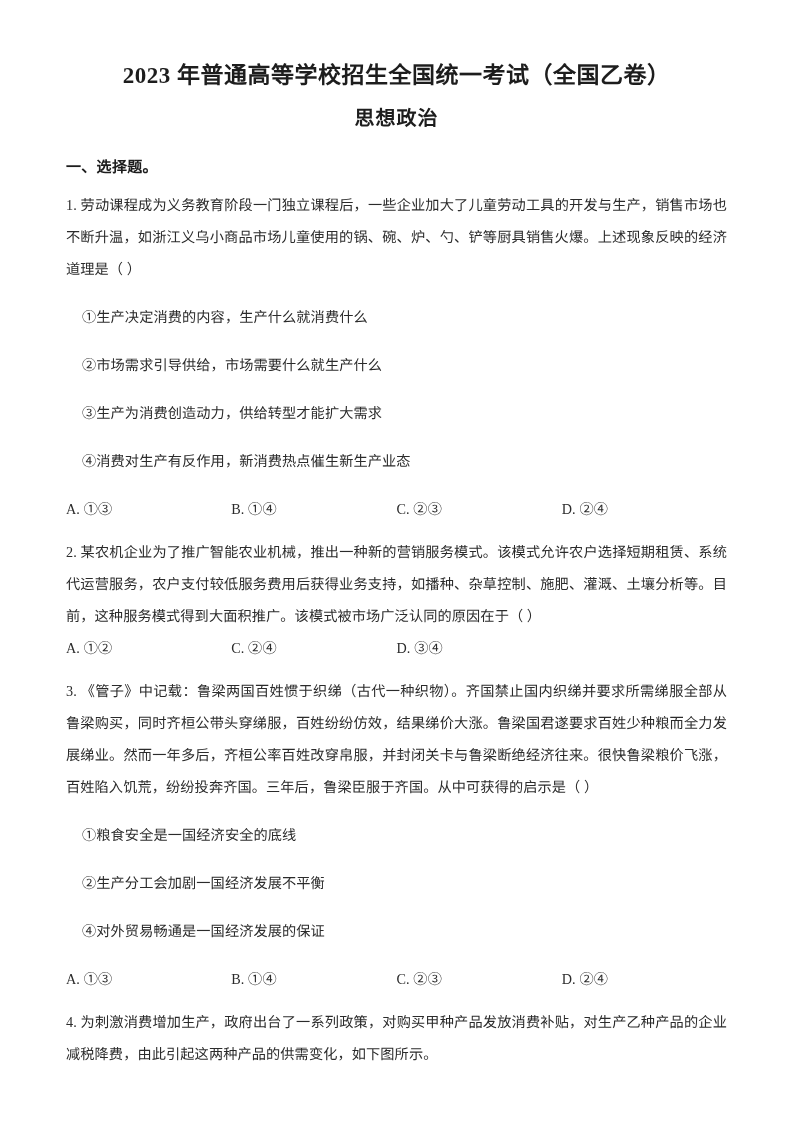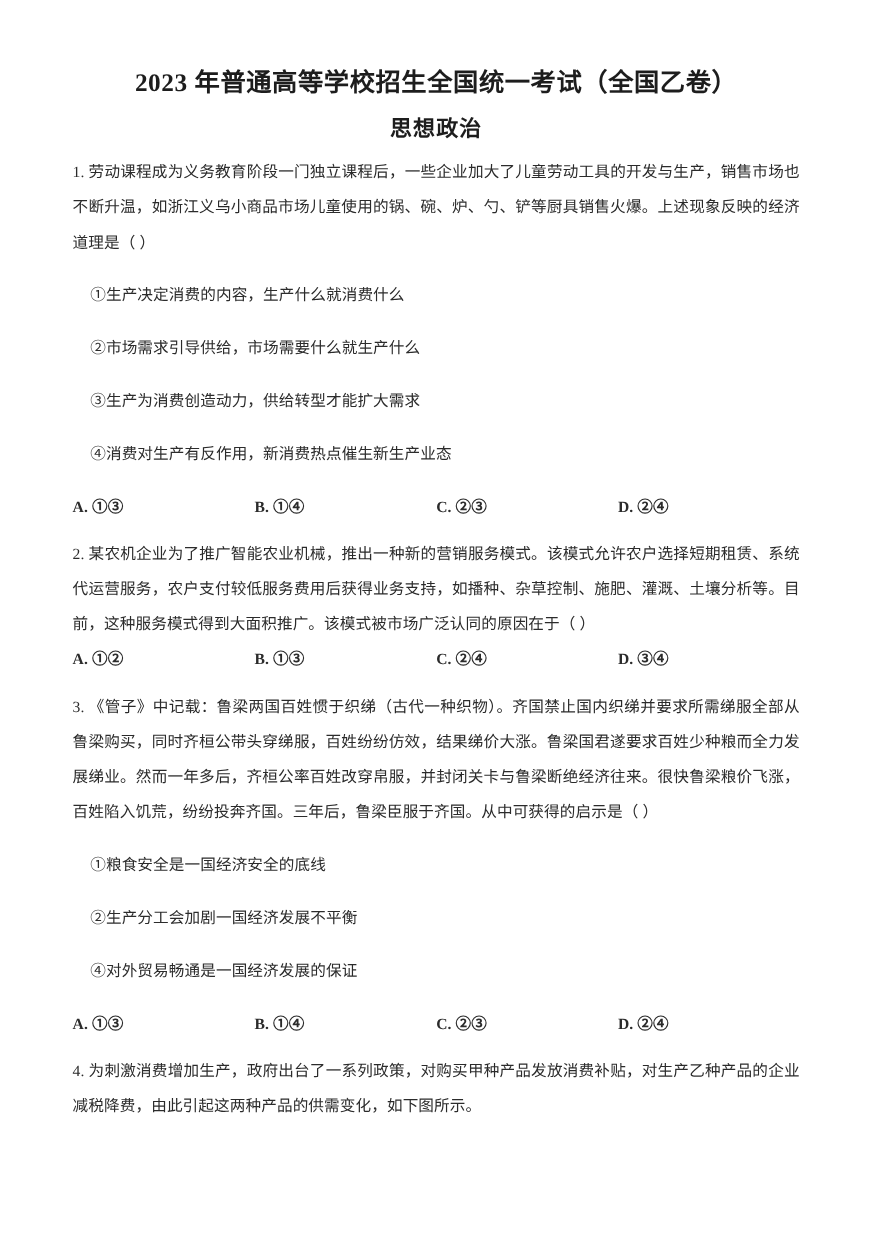--- a/index.html
+++ b/index.html
@@ -90,32 +90,32 @@
     display: flex;
     font-size: 14.2px;
     line-height: 32px;
     margin: 0;
     color: #2b2b2b;
   }
   .q-choice {
     flex: 0 0 25%;
     white-space: nowrap;
     letter-spacing: 0.1px;
-    font-weight: bold;
   }
 </style>
 </head>
 <body>
 
 <div class="page">
 
   <h1 class="doc-title">2023 年普通高等学校招生全国统一考试（全国乙卷）</h1>
 
   <h2 class="doc-subtitle">思想政治</h2>
 
+  <h3 class="section-heading">一、选择题。</h3>
 
   <div class="question">
     <p class="q-stem">1. 劳动课程成为义务教育阶段一门独立课程后，一些企业加大了儿童劳动工具的开发与生产，销售市场也不断升温，如浙江义乌小商品市场儿童使用的锅、碗、炉、勺、铲等厨具销售火爆。上述现象反映的经济道理是（    ）</p>
     <div class="q-statements">
       <p class="q-statement">①生产决定消费的内容，生产什么就消费什么</p>
       <p class="q-statement">②市场需求引导供给，市场需要什么就生产什么</p>
       <p class="q-statement">③生产为消费创造动力，供给转型才能扩大需求</p>
       <p class="q-statement">④消费对生产有反作用，新消费热点催生新生产业态</p>
     </div>
     <div class="q-choices">
@@ -123,21 +123,20 @@
       <span class="q-choice">B. ①④</span>
       <span class="q-choice">C. ②③</span>
       <span class="q-choice">D. ②④</span>
     </div>
   </div>
 
   <div class="question">
     <p class="q-stem">2. 某农机企业为了推广智能农业机械，推出一种新的营销服务模式。该模式允许农户选择短期租赁、系统代运营服务，农户支付较低服务费用后获得业务支持，如播种、杂草控制、施肥、灌溉、土壤分析等。目前，这种服务模式得到大面积推广。该模式被市场广泛认同的原因在于（    ）</p>
     <div class="q-choices">
       <span class="q-choice">A. ①②</span>
-      <span class="q-choice">B. ①③</span>
       <span class="q-choice">C. ②④</span>
       <span class="q-choice">D. ③④</span>
     </div>
   </div>
 
   <div class="question">
     <p class="q-stem">3. 《管子》中记载：鲁梁两国百姓惯于织绨（古代一种织物）。齐国禁止国内织绨并要求所需绨服全部从鲁梁购买，同时齐桓公带头穿绨服，百姓纷纷仿效，结果绨价大涨。鲁梁国君遂要求百姓少种粮而全力发展绨业。然而一年多后，齐桓公率百姓改穿帛服，并封闭关卡与鲁梁断绝经济往来。很快鲁梁粮价飞涨，百姓陷入饥荒，纷纷投奔齐国。三年后，鲁梁臣服于齐国。从中可获得的启示是（    ）</p>
     <div class="q-statements">
       <p class="q-statement">①粮食安全是一国经济安全的底线</p>
       <p class="q-statement">②生产分工会加剧一国经济发展不平衡</p>

